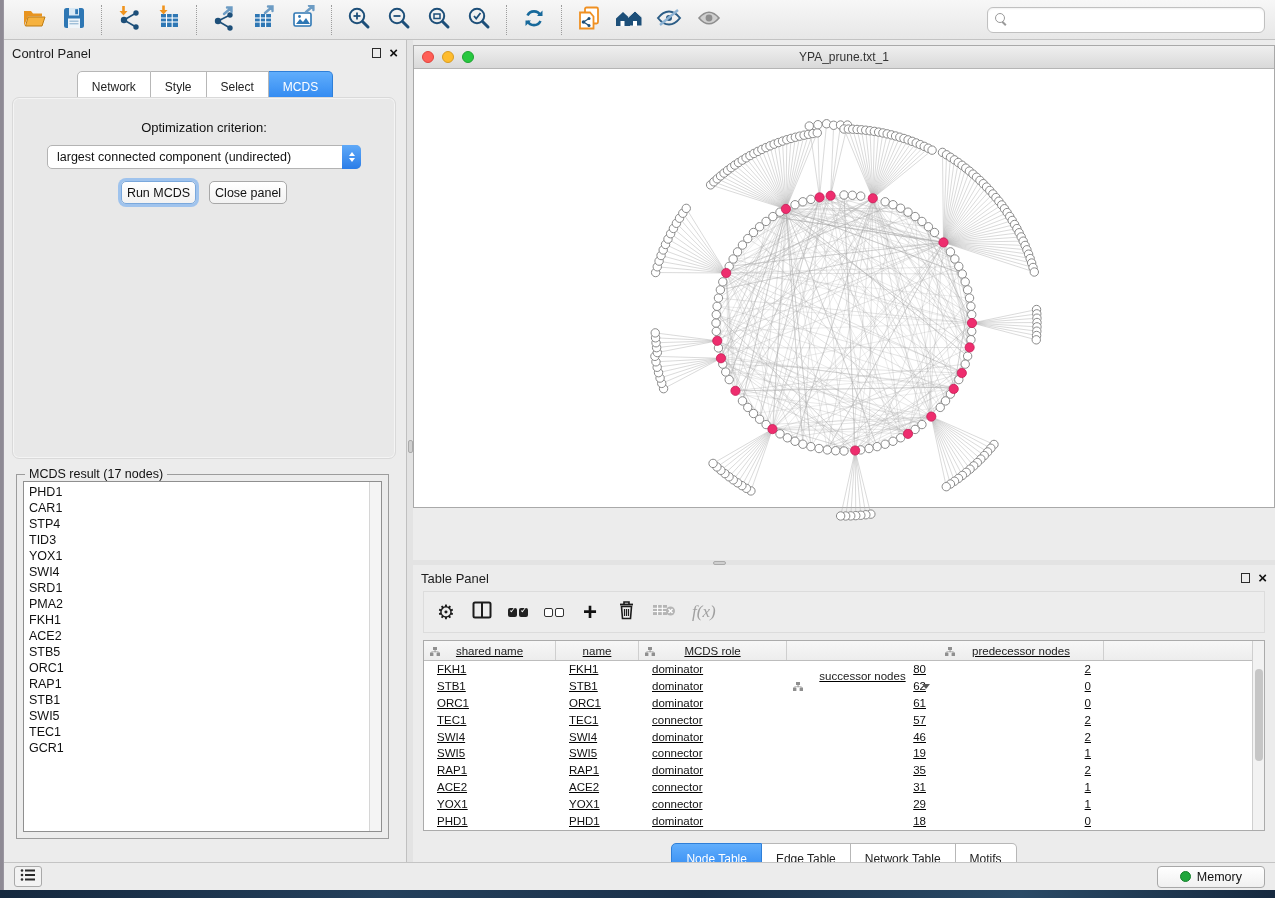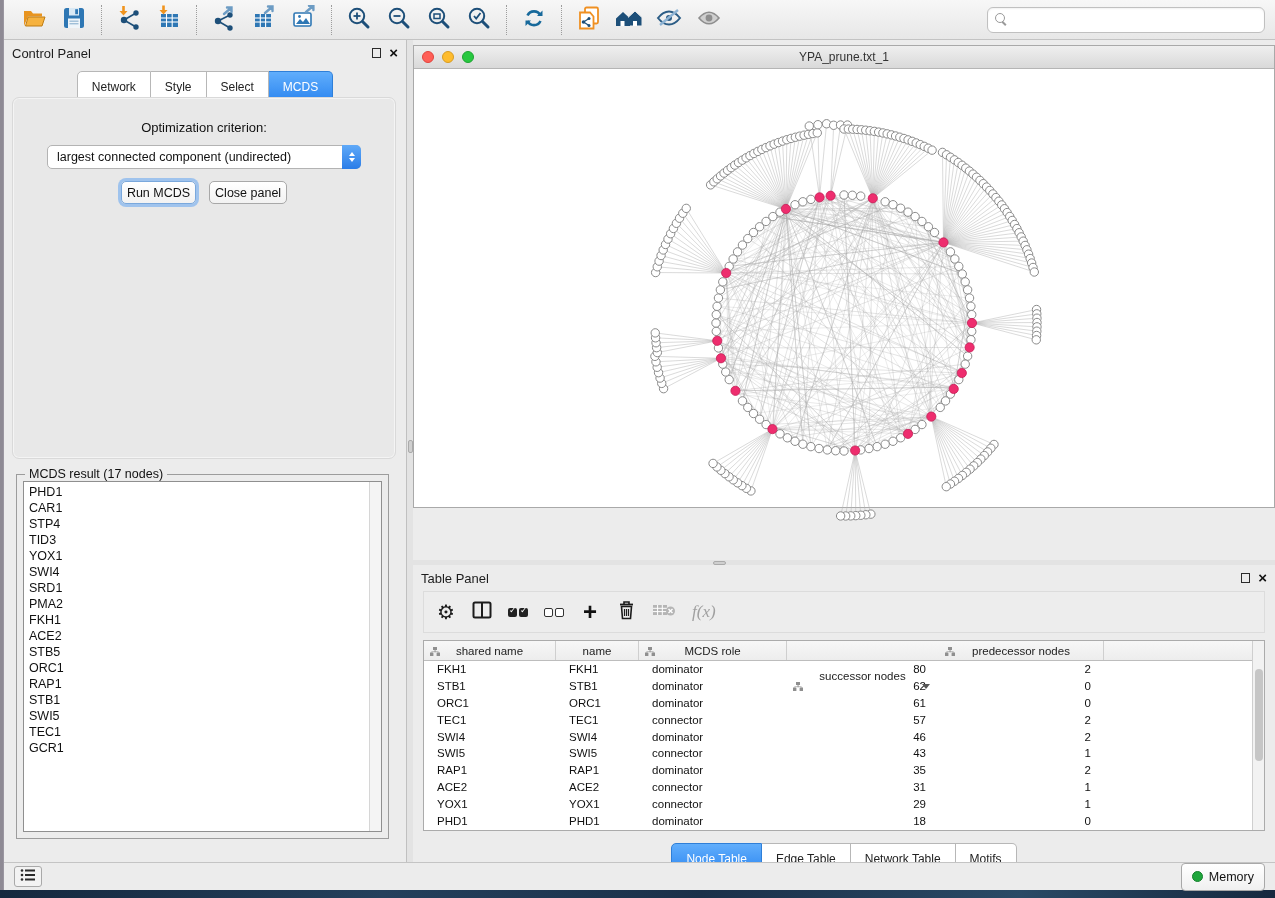--- a/index.html
+++ b/index.html
@@ -96,43 +96,43 @@
   .tp-ic { display:flex; align-items:center; justify-content:center; min-width:20px; }
   .gear-glyph { font-size:20px; color:#1c1c1c; line-height:20px; }
   .plus-glyph { font-size:24px; font-weight:bold; color:#111; line-height:20px; }
   .fx-glyph { font-family:"Liberation Serif",serif; font-style:italic; font-size:17px; color:#a0a0a0; }
   .chkpair { display:flex; gap:2px; }
   .chk { width:9px; height:9px; background:#222; border-radius:2px; position:relative; }
   .chk::after { content:"✓"; position:absolute; left:1px; top:-3px; font-size:9px; color:#fff; }
   .unchk { width:9px; height:9px; border:1.5px solid #333; border-radius:2px; background:#fff; }
   .table-area { position:absolute; left:10px; right:10px; top:75px; height:191px; background:#fff;
     border:1px solid #ababab; }
-  .grid { position:absolute; left:0; top:0; right:12px; bottom:0; overflow:hidden; }
+  .grid { position:absolute; left:0; top:0; right:12px; bottom:0; overflow:hidden;text-decoration:underline; }
   .grid-header { display:flex; height:20px; background:linear-gradient(#f7f7f7,#ededed);
     border-bottom:1px solid #bdbdbd; }
   .hcell { position:relative; display:flex; align-items:center; justify-content:center;
     font-size:11.5px; color:#222; border-right:1px solid #cfcfcf; }
   .hicon { position:absolute; left:6px; top:5px; }
   .sort-arrow { position:absolute; right:8px; top:8px; width:0; height:0;
     border-left:4px solid transparent; border-right:4px solid transparent; border-top:5px solid #555; }
   .grid-row { display:flex; height:16.8px; align-items:center; }
   .gcell { font-size:11.5px; color:#111; padding:0 13px; white-space:nowrap; overflow:hidden; }
   .tbl-vscroll { position:absolute; right:0; top:0; bottom:0; width:12px; background:#f2f2f2;
     border-left:1px solid #cfcfcf; }
   .tbl-thumb { position:absolute; left:1.5px; width:8px; top:28px; height:92px; background:#c6c6c6; border-radius:4px; }
   .tp-tabs { position:absolute; left:0; right:0; top:273px; display:flex; justify-content:center; }
 
   
   .status-bar { position:absolute; left:0; right:0; bottom:0; height:28px; background:#ececec;
     border-top:1px solid #c4c4c4; display:flex; align-items:center; padding:0 10px; }
   .status-left-btn { width:28px; height:21px; background:#f3f3f3; border:1px solid #a9a9a9;
     border-radius:3px; display:flex; align-items:center; justify-content:center; }
-  .memory-btn { margin-left:auto; height:28px; background:linear-gradient(#ffffff,#f0f0f0);
+  .memory-btn { margin-left:auto; height:22px; background:linear-gradient(#ffffff,#f0f0f0);
     border:1px solid #a8a8a8; border-radius:4px; display:flex; align-items:center; gap:6px;
-    padding:0 10px; font-size:12.5px; color:#111; }
+    padding:0 22px; font-size:12.5px; color:#111; }
   .mem-dot { width:11px; height:11px; border-radius:50%; background:#1fa63c; border:1px solid #15802c; }
 </style>
 </head>
 <body>
 
 <div class="desktop-bottom"></div>
 
 <div class="app">
 
   <div class="toolbar">
@@ -1226,21 +1226,21 @@
                 <div class="gcell" style="width: 132px; text-align: left;">SWI4</div>
                 <div class="gcell" style="width: 83px; text-align: left;">SWI4</div>
                 <div class="gcell" style="width: 148px; text-align: left;">dominator</div>
                 <div class="gcell" style="width: 152px; text-align: right;">46</div>
                 <div class="gcell" style="width: 165px; text-align: right;">2</div>
               </div>
               <div class="grid-row">
                 <div class="gcell" style="width: 132px; text-align: left;">SWI5</div>
                 <div class="gcell" style="width: 83px; text-align: left;">SWI5</div>
                 <div class="gcell" style="width: 148px; text-align: left;">connector</div>
-                <div class="gcell" style="width: 152px; text-align: right;">43</div>
+                <div class="gcell" style="width: 152px; text-align: right;">19</div>
                 <div class="gcell" style="width: 165px; text-align: right;">1</div>
               </div>
               <div class="grid-row">
                 <div class="gcell" style="width: 132px; text-align: left;">RAP1</div>
                 <div class="gcell" style="width: 83px; text-align: left;">RAP1</div>
                 <div class="gcell" style="width: 148px; text-align: left;">dominator</div>
                 <div class="gcell" style="width: 152px; text-align: right;">35</div>
                 <div class="gcell" style="width: 165px; text-align: right;">2</div>
               </div>
               <div class="grid-row">

